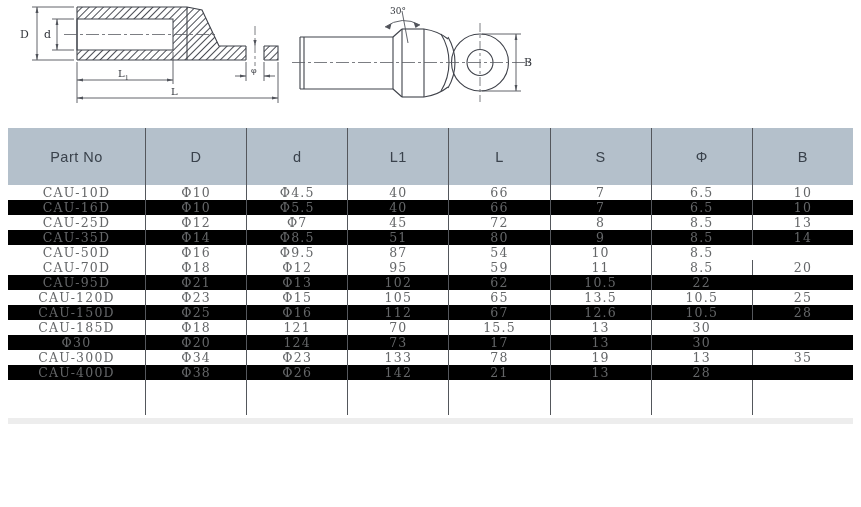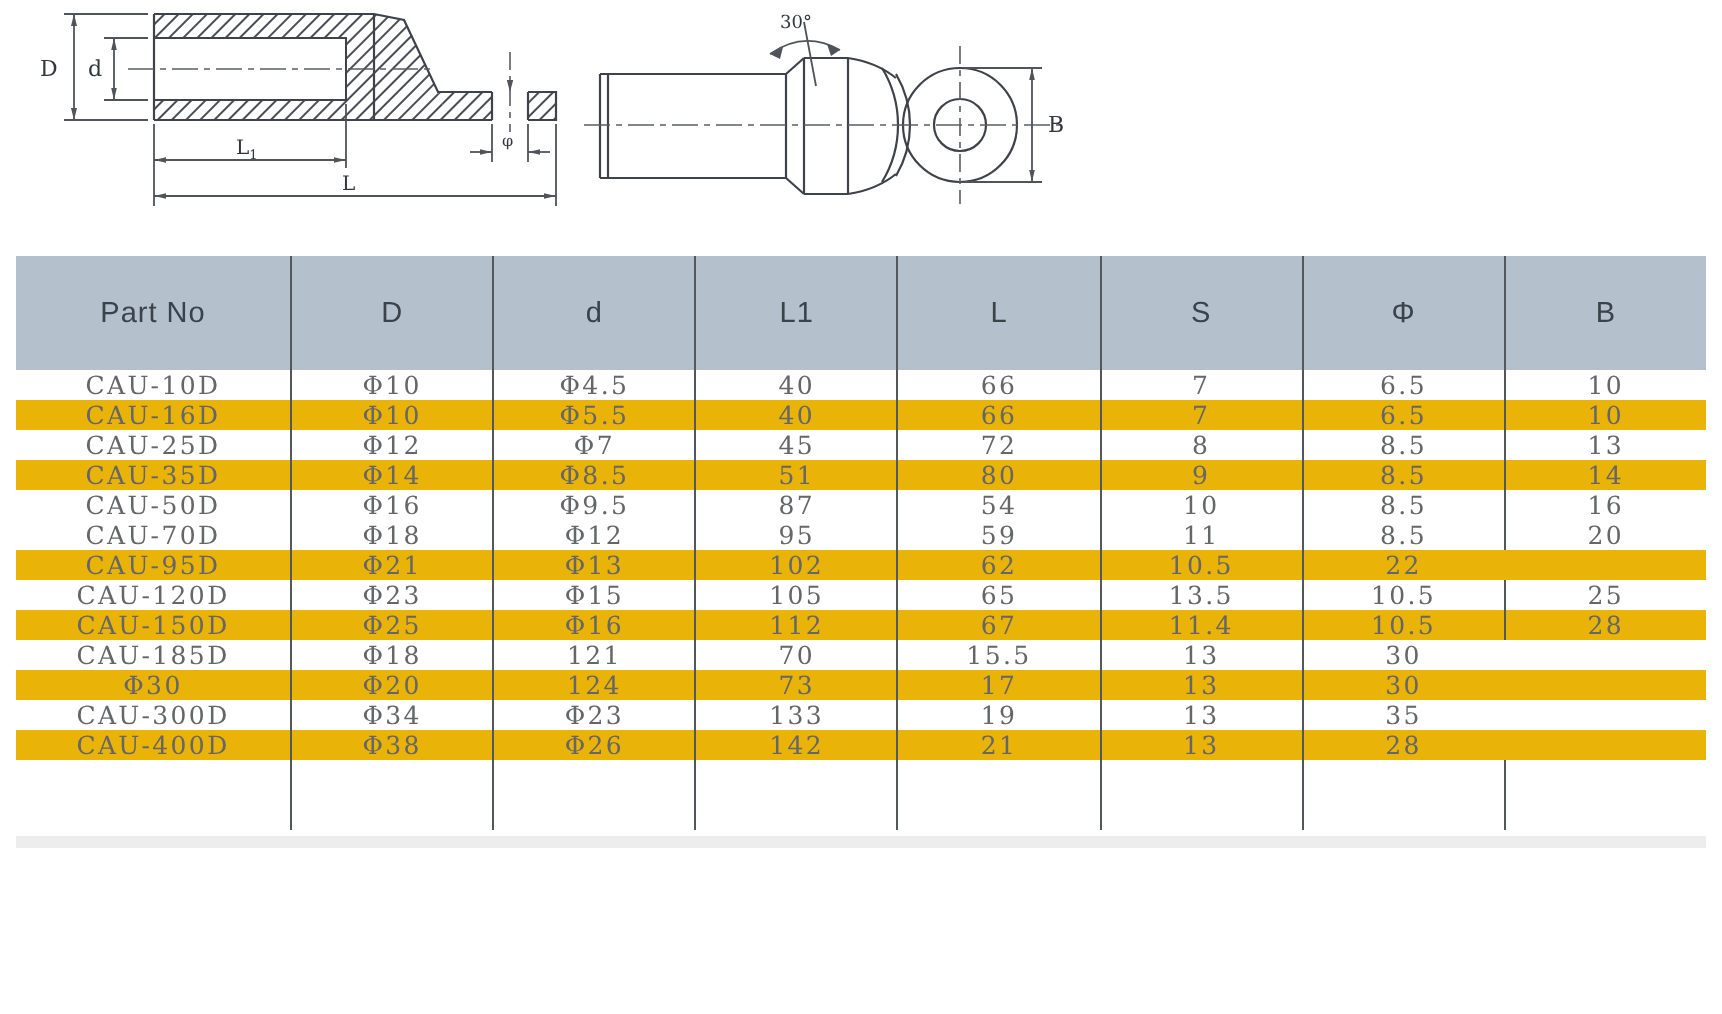--- a/index.html
+++ b/index.html
@@ -8,21 +8,21 @@
   svg text{font-family:"DejaVu Serif",serif;}
   
   #spec-table{position:absolute;left:8px;top:128px;width:845px;}
   .grid-row{display:grid;grid-template-columns:137px repeat(7,1fr);}
   .thead{height:57px;background:#b4c0cb;}
   .th{display:flex;align-items:center;justify-content:center;height:100%;
       font-family:"Liberation Sans",sans-serif;font-size:14.5px;color:#3a424c;
       letter-spacing:.5px;border-left:1px solid #54575c;}
   .th:first-child{border-left:none;}
   .trow{height:15px;background:#ffffff;}
-  .trow.shaded{background:#eab308;}
+  .trow.shaded{background:#000000;}
   .td{display:flex;align-items:center;justify-content:center;height:100%;
       font-family:"DejaVu Serif",serif;font-size:12.5px;color:#646668;
       letter-spacing:1.2px;border-left:1px solid #54575c;overflow:hidden;}
   .td:first-child{border-left:none;}
   .empty-row{height:35px;background:#ffffff;}
   .empty-row .td{font-size:0;}
   #bottom-strip{height:6px;margin-top:3px;background:#ededed;}
 </style>
 </head>
 <body>
@@ -191,21 +191,20 @@
           <div class="td">14</div>
         </div>
         <div class="grid-row trow">
           <div class="td">CAU-50D</div>
           <div class="td">Φ16</div>
           <div class="td">Φ9.5</div>
           <div class="td">87</div>
           <div class="td">54</div>
           <div class="td">10</div>
           <div class="td">8.5</div>
-          <div class="td">16</div>
         </div>
         <div class="grid-row trow">
           <div class="td">CAU-70D</div>
           <div class="td">Φ18</div>
           <div class="td">Φ12</div>
           <div class="td">95</div>
           <div class="td">59</div>
           <div class="td">11</div>
           <div class="td">8.5</div>
           <div class="td">20</div>
@@ -228,21 +227,21 @@
           <div class="td">13.5</div>
           <div class="td">10.5</div>
           <div class="td">25</div>
         </div>
         <div class="grid-row trow shaded">
           <div class="td">CAU-150D</div>
           <div class="td">Φ25</div>
           <div class="td">Φ16</div>
           <div class="td">112</div>
           <div class="td">67</div>
-          <div class="td">11.4</div>
+          <div class="td">12.6</div>
           <div class="td">10.5</div>
           <div class="td">28</div>
         </div>
         <div class="grid-row trow">
           <div class="td">CAU-185D</div>
           <div class="td">Φ18</div>
           <div class="td">121</div>
           <div class="td">70</div>
           <div class="td">15.5</div>
           <div class="td">13</div>
@@ -255,20 +254,21 @@
           <div class="td">73</div>
           <div class="td">17</div>
           <div class="td">13</div>
           <div class="td">30</div>
         </div>
         <div class="grid-row trow">
           <div class="td">CAU-300D</div>
           <div class="td">Φ34</div>
           <div class="td">Φ23</div>
           <div class="td">133</div>
+          <div class="td">78</div>
           <div class="td">19</div>
           <div class="td">13</div>
           <div class="td">35</div>
         </div>
         <div class="grid-row trow shaded">
           <div class="td">CAU-400D</div>
           <div class="td">Φ38</div>
           <div class="td">Φ26</div>
           <div class="td">142</div>
           <div class="td">21</div>

